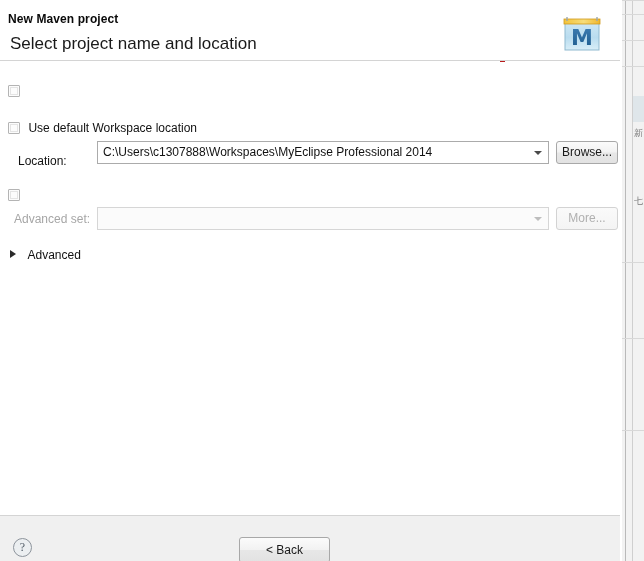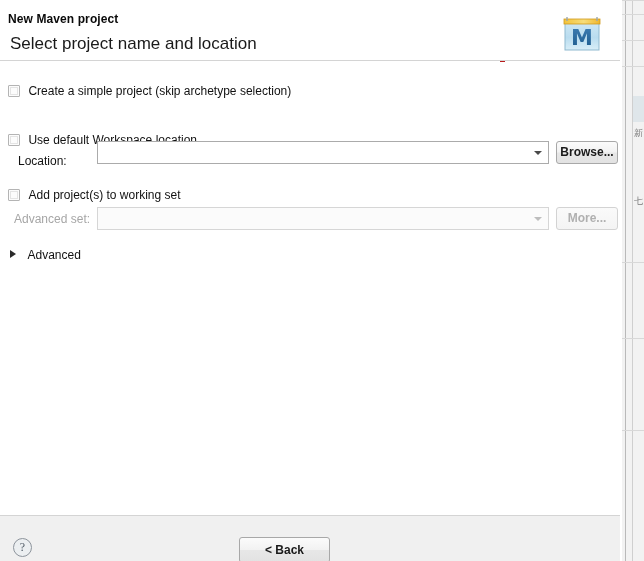--- a/index.html
+++ b/index.html
@@ -161,21 +161,20 @@
     position: absolute;
     box-sizing: border-box;
     border: 1px solid #a8a8a8;
     border-radius: 3px;
     background: linear-gradient(to bottom, #fbfbfb 0%, #f2f2f2 48%, #e7e7e7 52%, #e2e2e2 100%);
     font-size: 12px;
     color: #1a1a1a;
     text-align: center;
     white-space: nowrap;
     cursor: default;
-    font-weight: bold;
   }
   .btn-inner {
     display: block;
     width: 100%;
   }
   .btn.disabled {
     border: 1px solid #d3d3d3;
     background: linear-gradient(to bottom, #fafafa 0%, #f4f4f4 100%);
     color: #b0b0b0;
   }
@@ -271,45 +270,44 @@
         </svg>
       </div>
     </div>
 
     <div class="body">
 
       <div class="row" style="left:8px; top:19px;">
         <span class="cbox">
           <span class="cbox-inner"></span>
         </span>
-        <span class="cb-label">Create a simple project (skip archetype selection)</span>
-      </div>
-
-      <div class="row" style="left:8px; top:68px;">
+      </div>
+
+      <div class="row" style="left:8px; top:56px;">
         <span class="cbox">
           <span class="cbox-inner"></span>
         </span>
         <span class="cb-label">Use default Workspace location</span>
       </div>
 
       <div class="field-label" style="left:18px; top:92px;">Location:</div>
 
       <div class="combo" style="left:97px; top:79px; width:452px;">
+        <span class="combo-text" title="C:\Users\c1307888\Workspaces\MyEclipse Professional 2014">C:\Users\c1307888\Workspaces\MyEclipse Professional 2014</span>
         <span class="combo-arrow"></span>
       </div>
 
       <div class="btn" style="left:556px; top:79px; width:62px; height:23px; line-height:21px;">
         <span class="btn-inner">Browse...</span>
       </div>
 
       <div class="row" style="left:8px; top:123px;">
         <span class="cbox">
           <span class="cbox-inner"></span>
         </span>
-        <span class="cb-label">Add project(s) to working set</span>
       </div>
 
       <div class="field-label disabled" style="left:14px; top:150px;">Advanced set:</div>
 
       <div class="combo disabled" style="left:97px; top:145px; width:452px;">
         <span class="combo-text"></span>
         <span class="combo-arrow"></span>
       </div>
 
       <div class="btn disabled" style="left:556px; top:145px; width:62px; height:23px; line-height:21px;">

